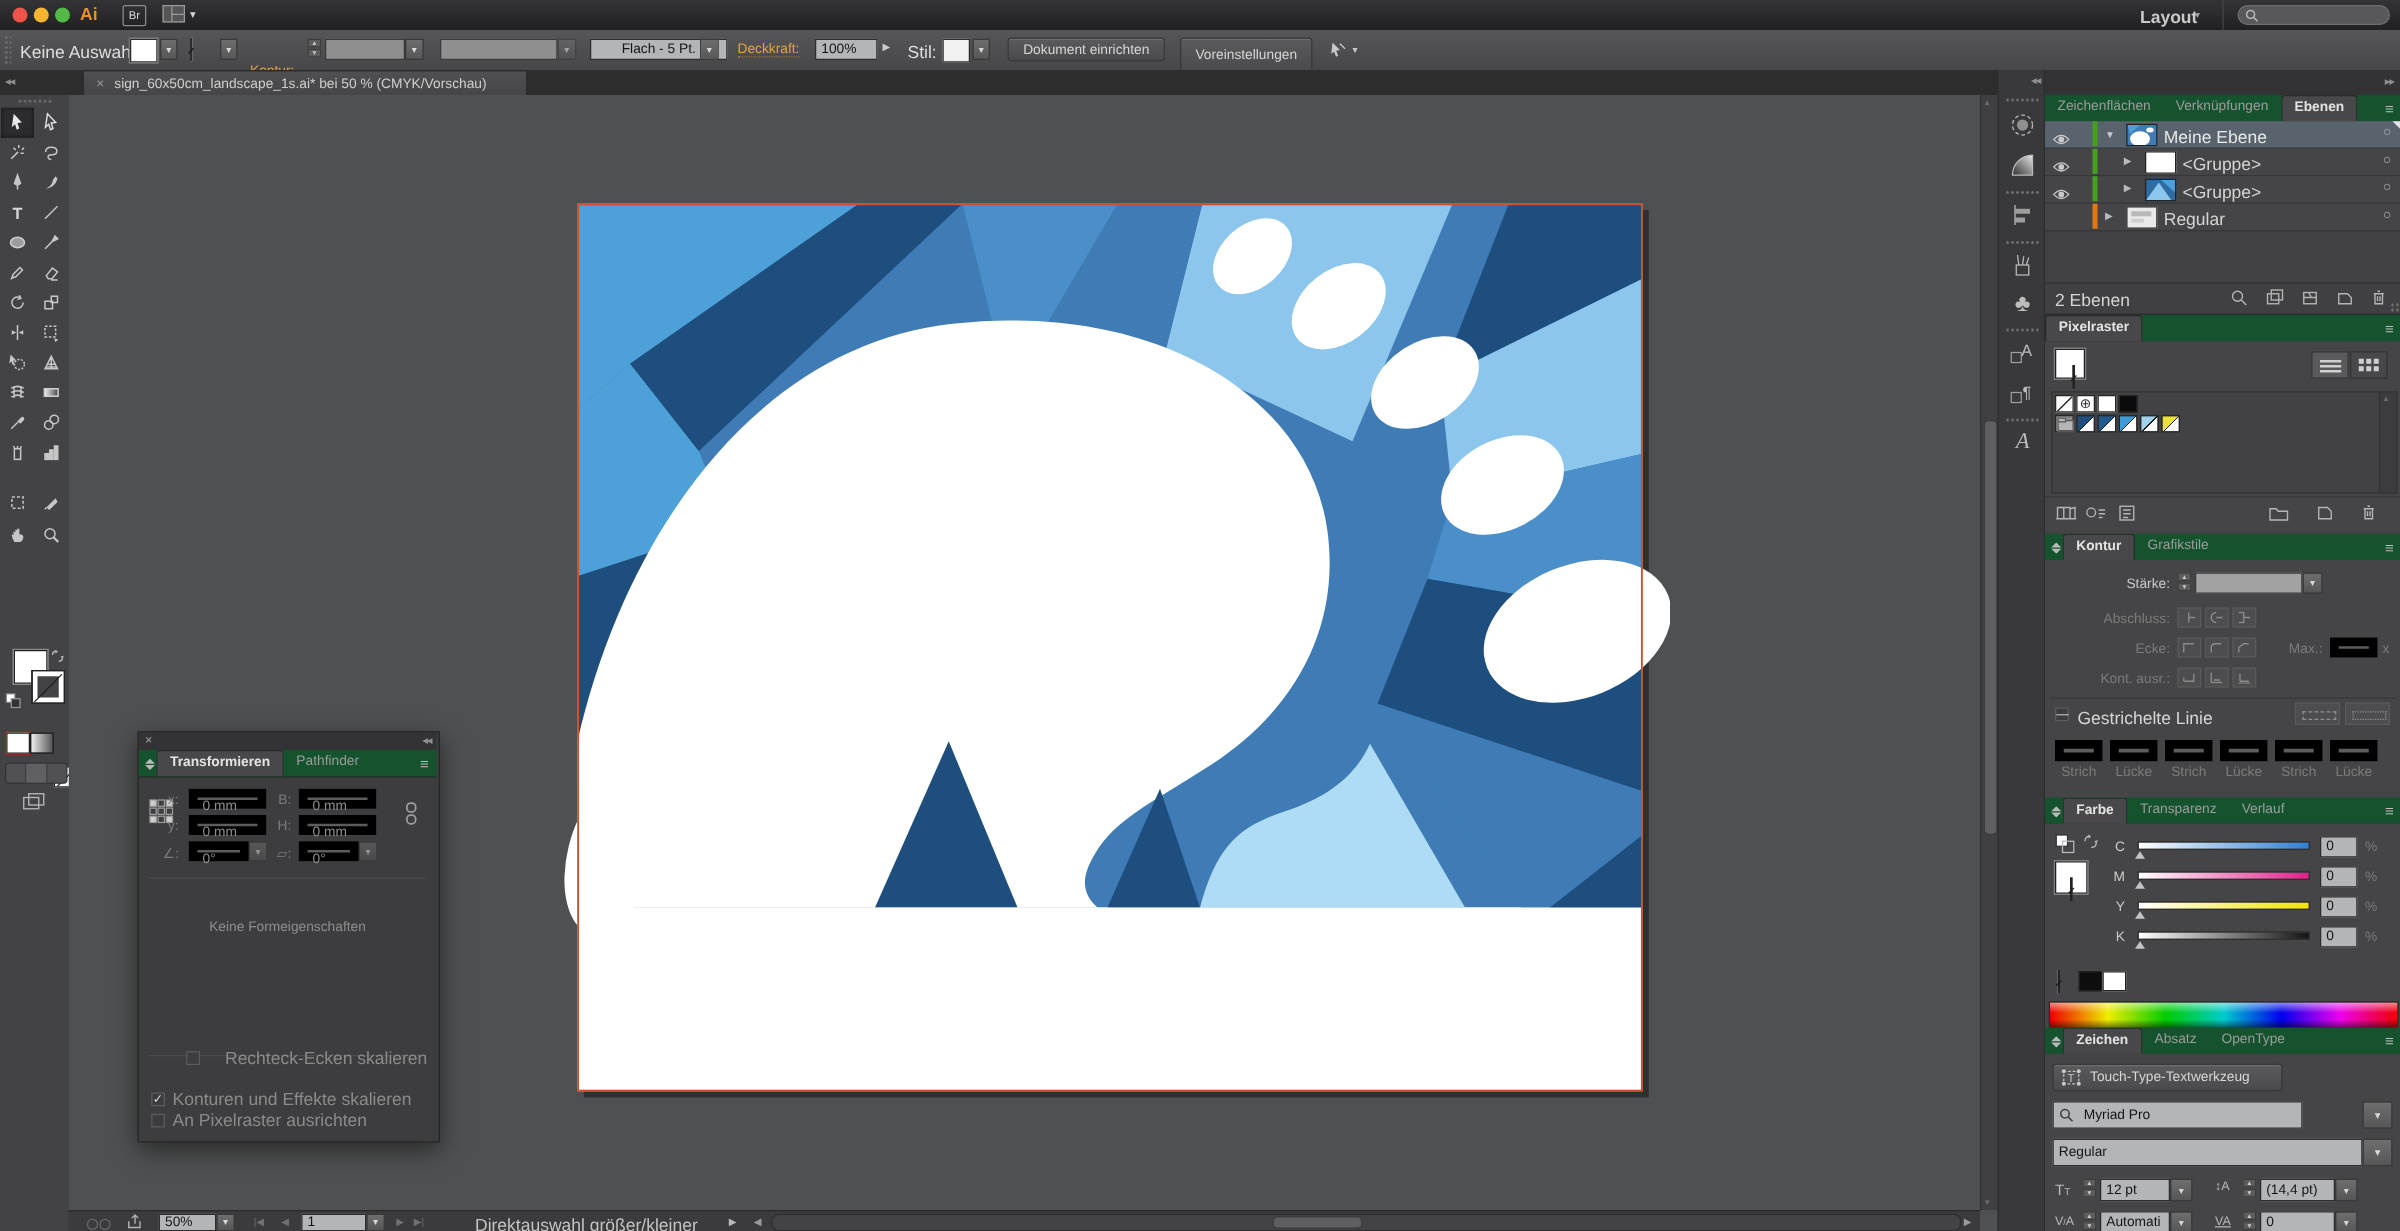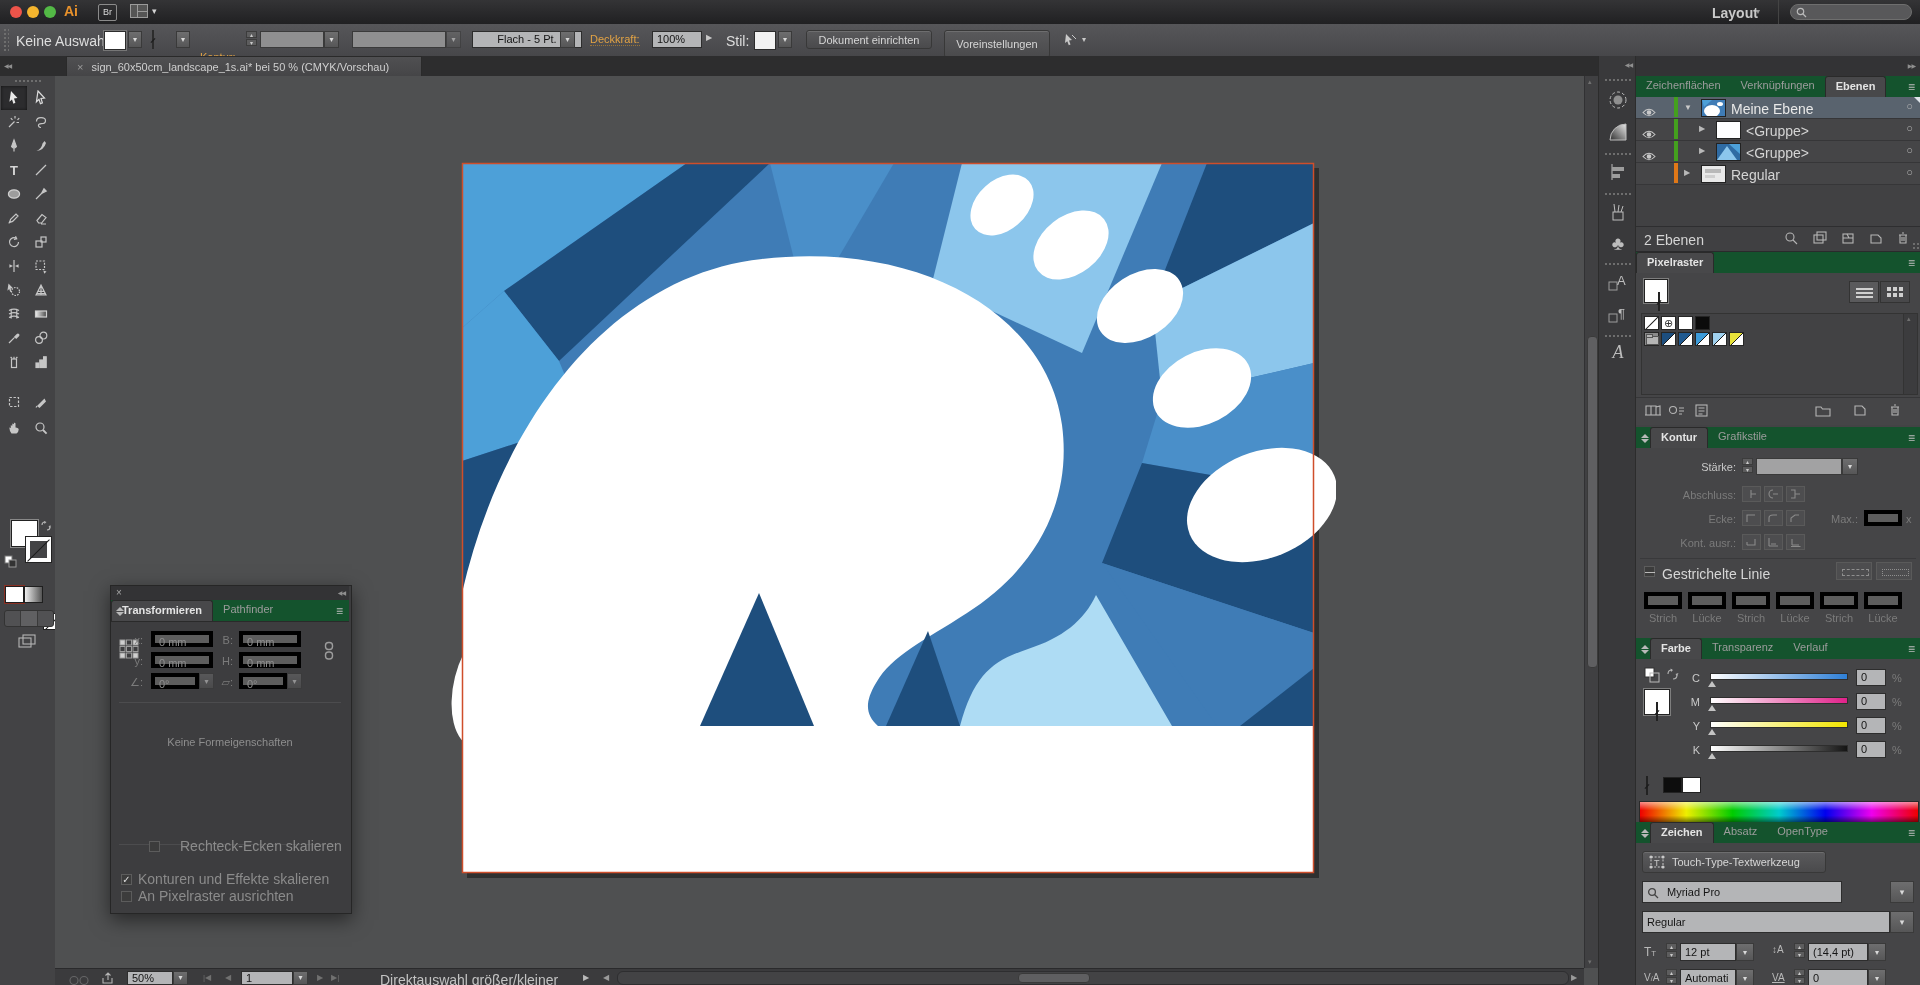--- a/index.html
+++ b/index.html
@@ -12,21 +12,21 @@
   .vdim{color:#707070;}
   
   #menubar{left:0;top:0;width:1920px;height:24px;background:linear-gradient(#343436,#202022);border-bottom:1px solid #0c0c0c;}
   #optionsbar{left:0;top:24px;width:1920px;height:32px;background:linear-gradient(#565659,#47474a);border-bottom:1px solid #2b2b2b;}
   #tabbar{left:0;top:56px;width:1920px;height:20px;background:#2d2d2e;}
   .doc-tab{background:linear-gradient(#505052,#454547);border:1px solid #2a2a2a;border-bottom:none;color:#cfcfcf;font-size:11px;display:flex;align-items:center;gap:8px;padding:0 10px;box-sizing:border-box;}
   
   .tl{width:12px;height:12px;border-radius:50%;display:inline-block;}
   
   .field{background:#b4b5b7;border:1px solid #2d2d2d;color:#151515;font-size:11px;line-height:14px;padding:0 4px;box-sizing:border-box;overflow:hidden;}
-  .dfield{background:#5d5d5d;border:4px solid #000000;color:#8f8f8f;font-size:11px;line-height:14px;padding:0 4px;box-sizing:border-box;}
+  .dfield{background:#5d5d5d;border:7px solid #000000;color:#8f8f8f;font-size:11px;line-height:14px;padding:0 4px;box-sizing:border-box;}
   .gfield{background:#8f8f90;border:1px solid #3a3a3a;box-sizing:border-box;}
   .drop{background:linear-gradient(#6e6e6f,#565657);border:1px solid #3a3a3a;color:#d9d9d9;font-size:8px;text-align:center;box-sizing:border-box;display:flex;align-items:center;justify-content:center;}
   .btn{background:linear-gradient(#5a5a5c,#4a4a4c);border:1px solid #383838;border-radius:3px;color:#d6d6d6;font-size:11px;display:flex;align-items:center;justify-content:center;box-sizing:border-box;box-shadow:inset 0 1px 0 rgba(255,255,255,.12);}
   .olabel{color:#e2a345;font-size:11px;border-bottom:1px dotted #9a7436;padding-bottom:0px;}
   .stepper{width:11px;display:flex;flex-direction:column;gap:1px;}
   .stepper span{background:#5d5d5e;border:1px solid #3c3c3c;color:#c9c9c9;font-size:6px;line-height:6px;text-align:center;height:7px;box-sizing:border-box;}
   .chk{width:11px;height:11px;background:#3c3c3c;border:1px solid #5c5c5c;box-sizing:border-box;color:#dedede;font-size:10px;line-height:10px;text-align:center;}
   
   #toolbar{left:0;top:76px;width:55px;height:909px;background:#434345;border-right:1px solid #313133;}
   .tool{width:26px;height:24px;display:flex;align-items:center;justify-content:center;position:absolute;}
@@ -369,21 +369,21 @@
   <div class="abs" style="left:110px;top:585px;width:240px;height:327px;background:#3d3d3f;border:1px solid #262626;box-shadow:0 6px 18px rgba(0,0,0,.5);">
     <div class="abs" style="left:0;top:0;width:238px;height:14px;background:#333335;border-bottom:1px solid #262626;">
       <span class="abs" style="left:5px;top:1px;color:#a5a5a5;font-size:10px;">×</span>
       <span class="abs" style="right:4px;top:3px;color:#8f8f8f;font-size:6px;letter-spacing:-1px;">◀◀</span>
     </div>
     <div class="ptabs abs" style="left:0;top:14px;width:238px;">
       <span class="updown abs" style="left:5px;top:7px;">
           <i class="u"></i>
           <i class="d"></i>
         </span>
-      <span class="ptab active" style="font-weight:bold;">Transformieren</span>
+      <span class="ptab active" style="margin-left:14px;font-weight:bold;">Transformieren</span>
       <span class="ptab">Pathfinder</span>
       <span class="menuico abs" style="right:6px;top:5px;">≡</span>
     </div>
 
     <span class="abs" style="left:8px;top:53px;">
       <svg width="20" height="20" viewBox="0 0 20 20">
           <g fill="none" stroke="#9c9c9c">
             <rect x="1" y="1" width="5" height="5" fill="#cfcfcf"></rect>
             <rect x="7.5" y="1" width="5" height="5"></rect>
             <rect x="14" y="1" width="5" height="5" fill="#cfcfcf"></rect>

